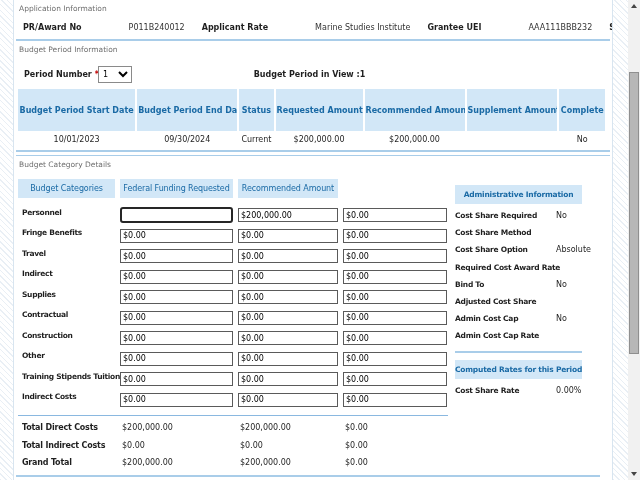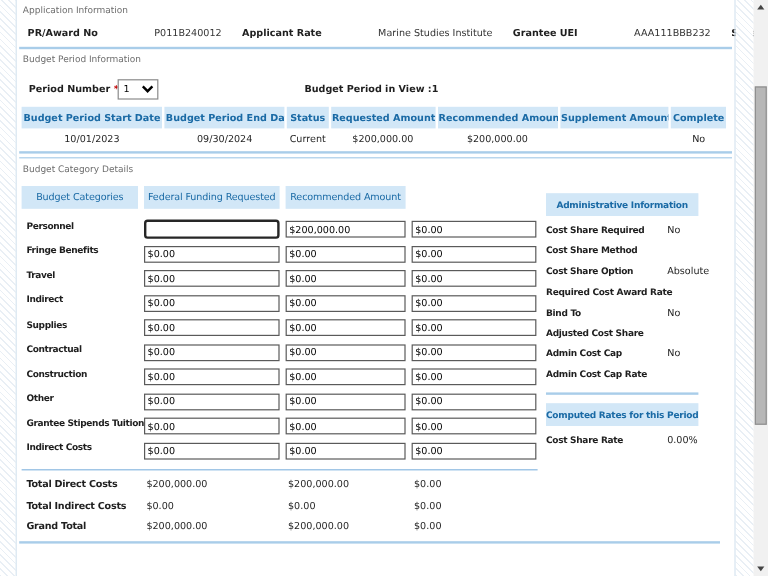--- a/index.html
+++ b/index.html
@@ -25,21 +25,21 @@
 
   .period-row{position:relative;height:24px;margin-top:11px;font-size:8px;}
   .pn-label{position:absolute;left:10px;top:5px;font-weight:bold;}
   .req{color:var(--red,#c00000);font-weight:bold;margin-left:3px;}
   .pn-select{position:absolute;left:84px;top:1px;width:34px;height:17px;font-size:8px;
              font-family:inherit;border:1px solid #8a8a8a;background:#fff;padding:0;}
   .in-view{position:absolute;left:0;width:591px;top:5px;text-align:center;font-weight:bold;}
 
   table.ptable{margin-left:2px;border-collapse:separate;border-spacing:2px 0;table-layout:fixed;width:591px;}
   table.ptable th{background:var(--hdr-bg,#d2e7f7);color:var(--hdr-txt,#1a6aa5);font-size:8px;
-    font-weight:bold;height:18px;padding:0 1px;white-space:nowrap;overflow:hidden;text-align:center;}
+    font-weight:bold;height:18px;padding:12px 1px;white-space:nowrap;overflow:hidden;text-align:center;}
   table.ptable td{font-size:8px;text-align:center;height:17px;vertical-align:middle;padding:0;}
   .c1{width:116px}.c2{width:99px}.c3{width:34px}.c4{width:86px}.c5{width:99px}.c6{width:90px}.c7{width:45px}
   .double-rule{border-top:2px solid var(--rule,#a9cde9);border-bottom:1px solid var(--rule,#a9cde9);
                height:3px;margin:2px 2px 0 2px;}
 
   .detail-area{position:relative;margin-top:2px;height:330px;}
   .cat-col{position:absolute;left:4px;top:8px;width:436px;}
   .cat-hdr{display:grid;grid-template-columns:97px 113px 100px 104px;column-gap:5px;}
   .chc{background:var(--hdr-bg,#d2e7f7);color:var(--hdr-txt,#1a6aa5);font-weight:normal;font-size:8px;
        letter-spacing:-0.1px;text-align:center;padding:5px 0;white-space:nowrap;overflow:hidden;}
@@ -184,21 +184,21 @@
               <div class="cat-cell"><input type="text" class="amt" value="$0.00" style=""></div>
               <div class="cat-cell"><input type="text" class="amt" value="$0.00" style=""></div>
             </div>
             <div class="cat-row">
               <div class="cat-label">Other</div>
               <div class="cat-cell"><input type="text" class="amt" value="$0.00" style=""></div>
               <div class="cat-cell"><input type="text" class="amt" value="$0.00" style=""></div>
               <div class="cat-cell"><input type="text" class="amt" value="$0.00" style=""></div>
             </div>
             <div class="cat-row">
-              <div class="cat-label">Grantee Stipends Tuition</div>
+              <div class="cat-label">Training Stipends Tuition</div>
               <div class="cat-cell"><input type="text" class="amt" value="$0.00" style=""></div>
               <div class="cat-cell"><input type="text" class="amt" value="$0.00" style=""></div>
               <div class="cat-cell"><input type="text" class="amt" value="$0.00" style=""></div>
             </div>
             <div class="cat-row">
               <div class="cat-label">Indirect Costs</div>
               <div class="cat-cell"><input type="text" class="amt" value="$0.00" style=""></div>
               <div class="cat-cell"><input type="text" class="amt" value="$0.00" style=""></div>
               <div class="cat-cell"><input type="text" class="amt" value="$0.00" style=""></div>
             </div>

